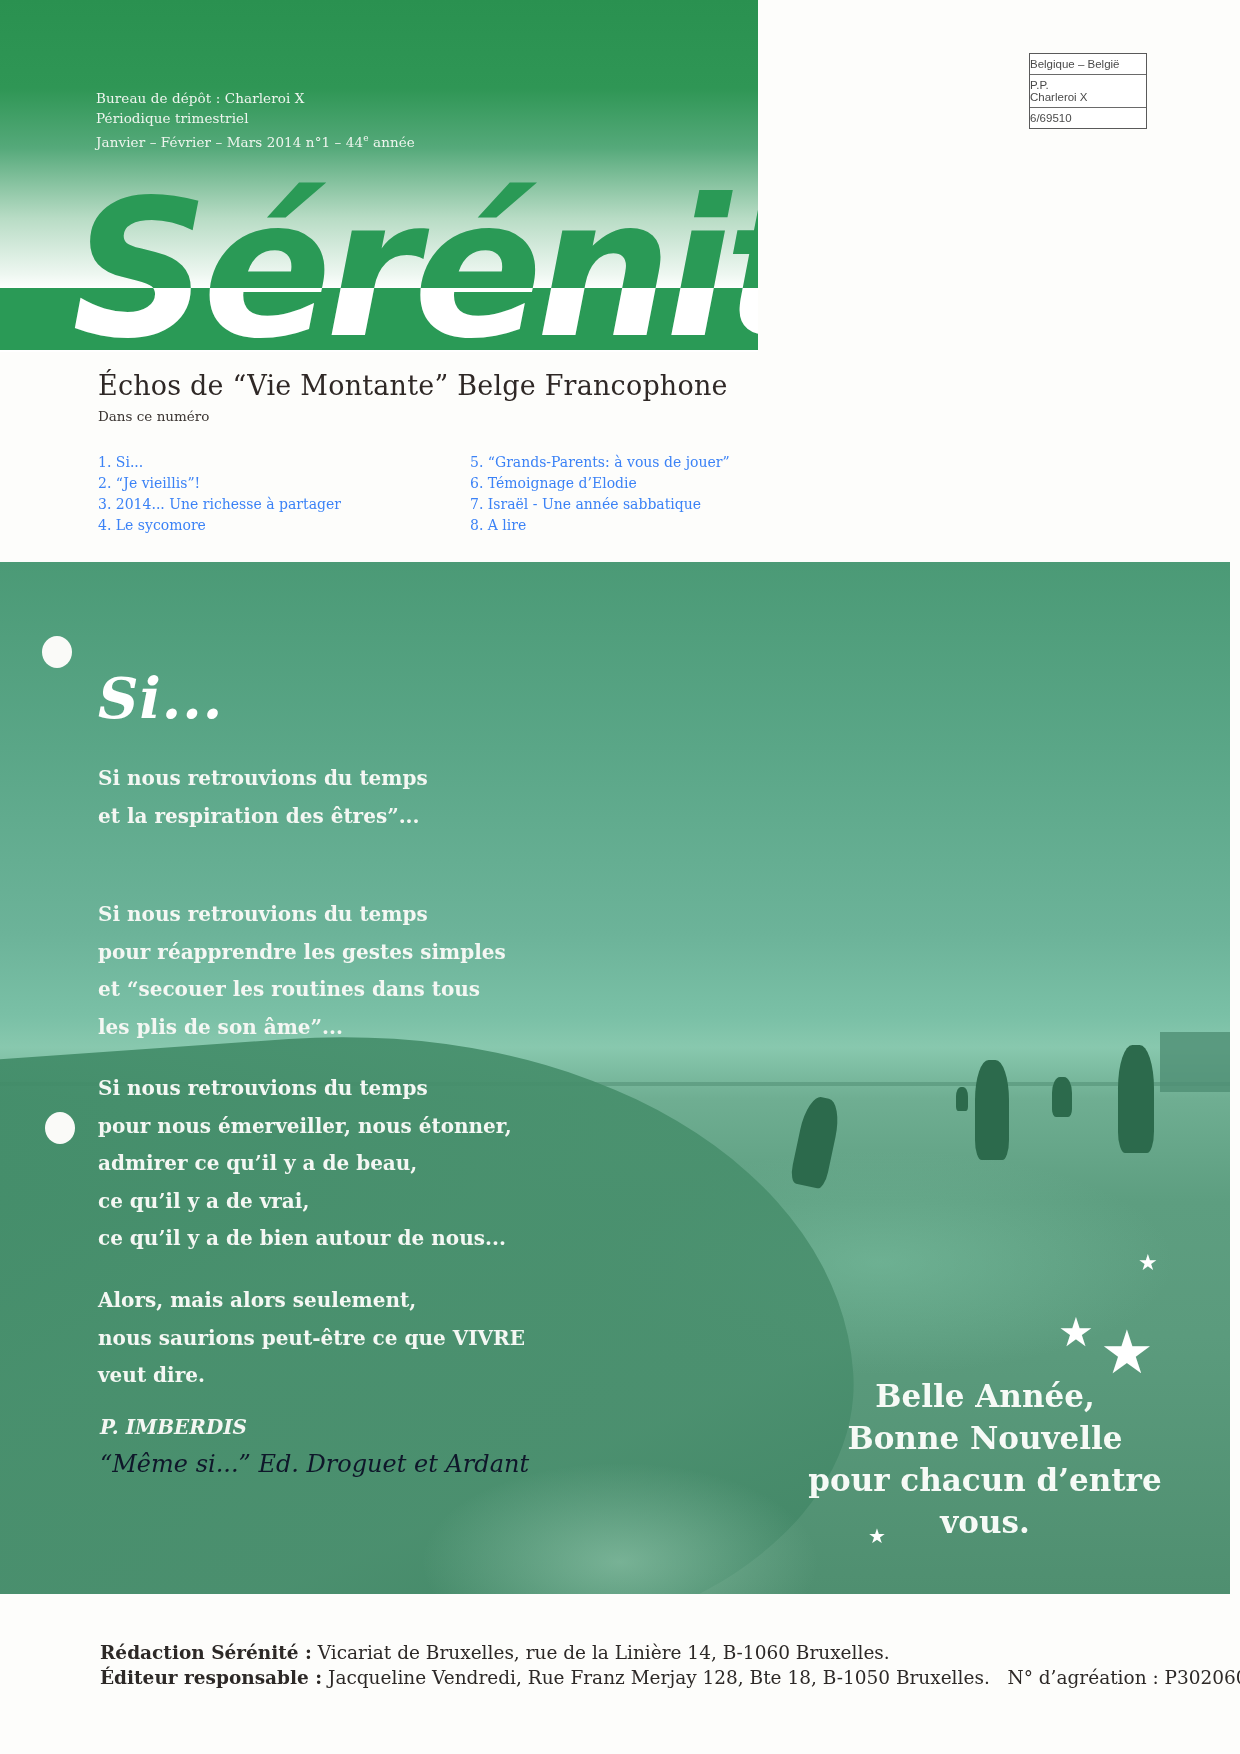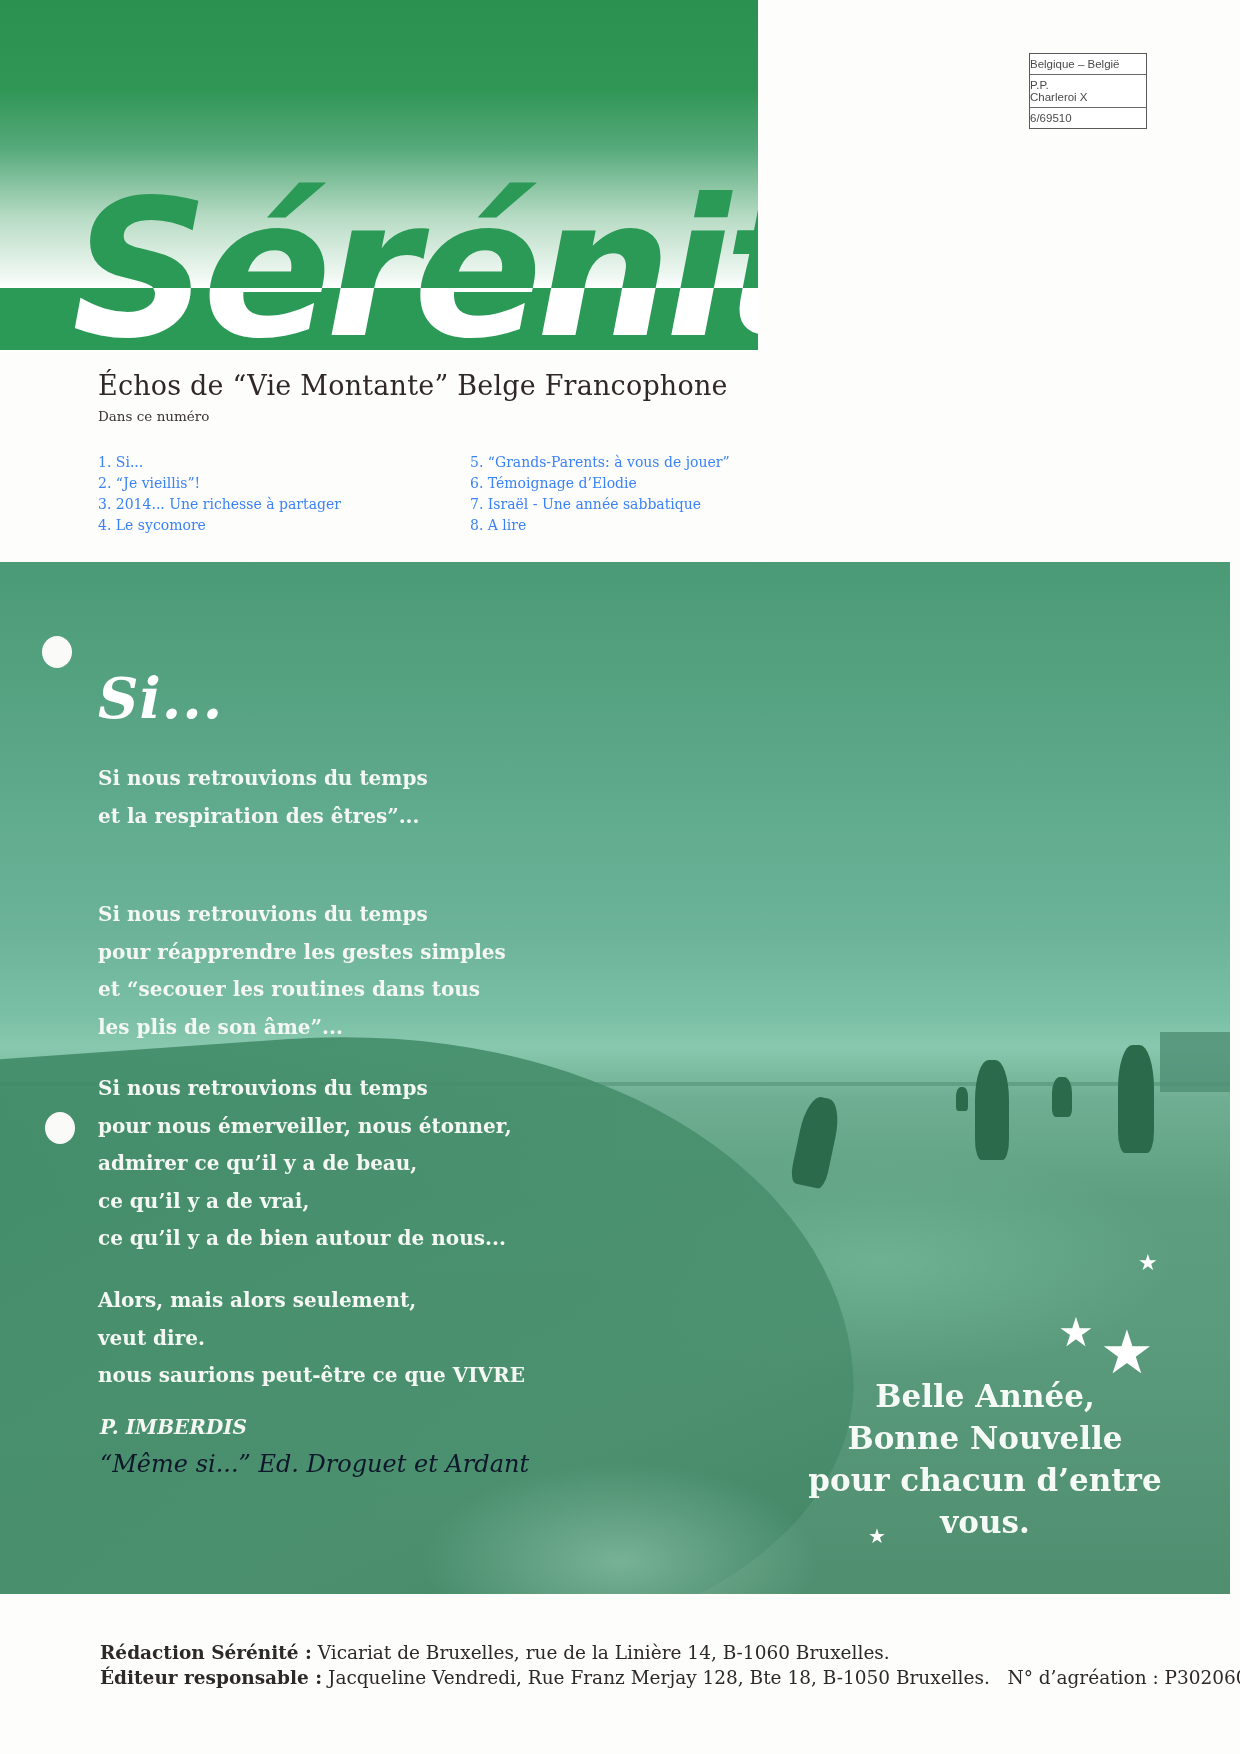--- a/index.html
+++ b/index.html
@@ -88,20 +88,25 @@
   
   .footer { position: absolute; left: 100px; top: 1640px; font-size: 18.5px; line-height: 25px; color: #2d2927; }
   .footer b { font-weight: bold; }
   .footer .line { white-space: nowrap; }
 </style>
 </head>
 <body>
 
 <div class="masthead">
   <div class="masthead-band"></div>
+  <div class="masthead-info">
+    <div>Bureau de dépôt : Charleroi X</div>
+    <div>Périodique trimestriel</div>
+    <div><span>Janvier – Février – Mars 2014 n°1 – 44</span><sup>e</sup><span> année</span></div>
+  </div>
   <div class="logo-wrap">
     <svg class="logo-svg" viewBox="0 0 690 185">
       <defs>
         <clipPath id="topHalf">
             <rect x="0" y="0" width="690" height="123"></rect>
           </clipPath>
         <clipPath id="bottomHalf">
             <rect x="0" y="123" width="690" height="70"></rect>
           </clipPath>
       </defs>
@@ -168,22 +173,22 @@
 </div>
 <div class="stanza" style="top:1070px;">
   <div>Si nous retrouvions du temps</div>
   <div>pour nous émerveiller, nous étonner,</div>
   <div>admirer ce qu’il y a de beau,</div>
   <div>ce qu’il y a de vrai,</div>
   <div>ce qu’il y a de bien autour de nous...</div>
 </div>
 <div class="stanza" style="top:1282px;">
   <div>Alors, mais alors seulement,</div>
+  <div>nous saurions peut-être ce que VIVRE</div>
   <div>veut dire.</div>
-  <div>nous saurions peut-être ce que VIVRE</div>
 </div>
 
 <div class="author">P. IMBERDIS</div>
 <div class="source">“Même si...” Ed. Droguet et Ardant</div>
 
 <span class="star" style="left:1138px; top:1252px; font-size:22px;">★</span>
 <span class="star" style="left:1058px; top:1312px; font-size:40px;">★</span>
 <span class="star" style="left:1100px; top:1322px; font-size:60px;">★</span>
 <span class="star" style="left:868px; top:1526px; font-size:20px;">★</span>
 

